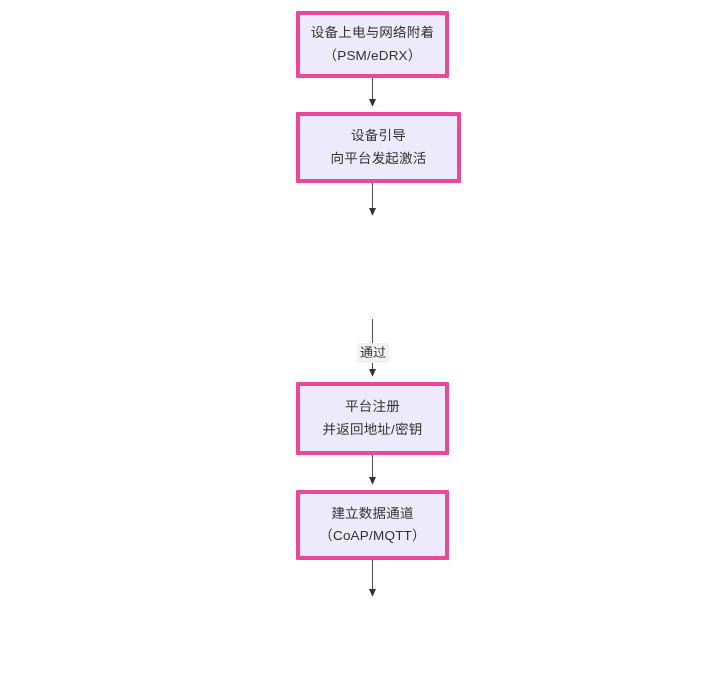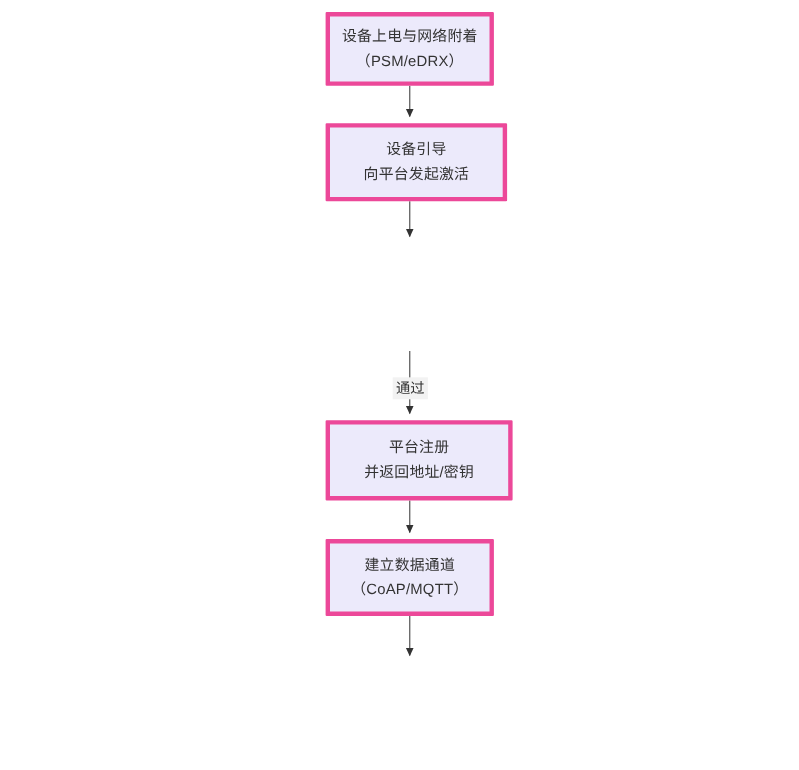--- a/index.html
+++ b/index.html
@@ -104,21 +104,21 @@
   </div>
 
   <div class="node node-process" style="left:296px; top:112px; width:165px; height:71px;">
     <div class="node-label">设备引导
 向平台发起激活</div>
   </div>
 
 
   <div class="edge-label" style="left:357px; top:343px;">通过</div>
 
-  <div class="node node-process" style="left:296px; top:382px; width:170px; height:73px;">
+  <div class="node node-process" style="left:296px; top:382px; width:153px; height:73px;">
     <div class="node-label">平台注册
 并返回地址/密钥</div>
   </div>
 
   <div class="node node-process" style="left:296px; top:490px; width:153px; height:70px;">
     <div class="node-label">建立数据通道
 （CoAP/MQTT）</div>
   </div>
 
 

